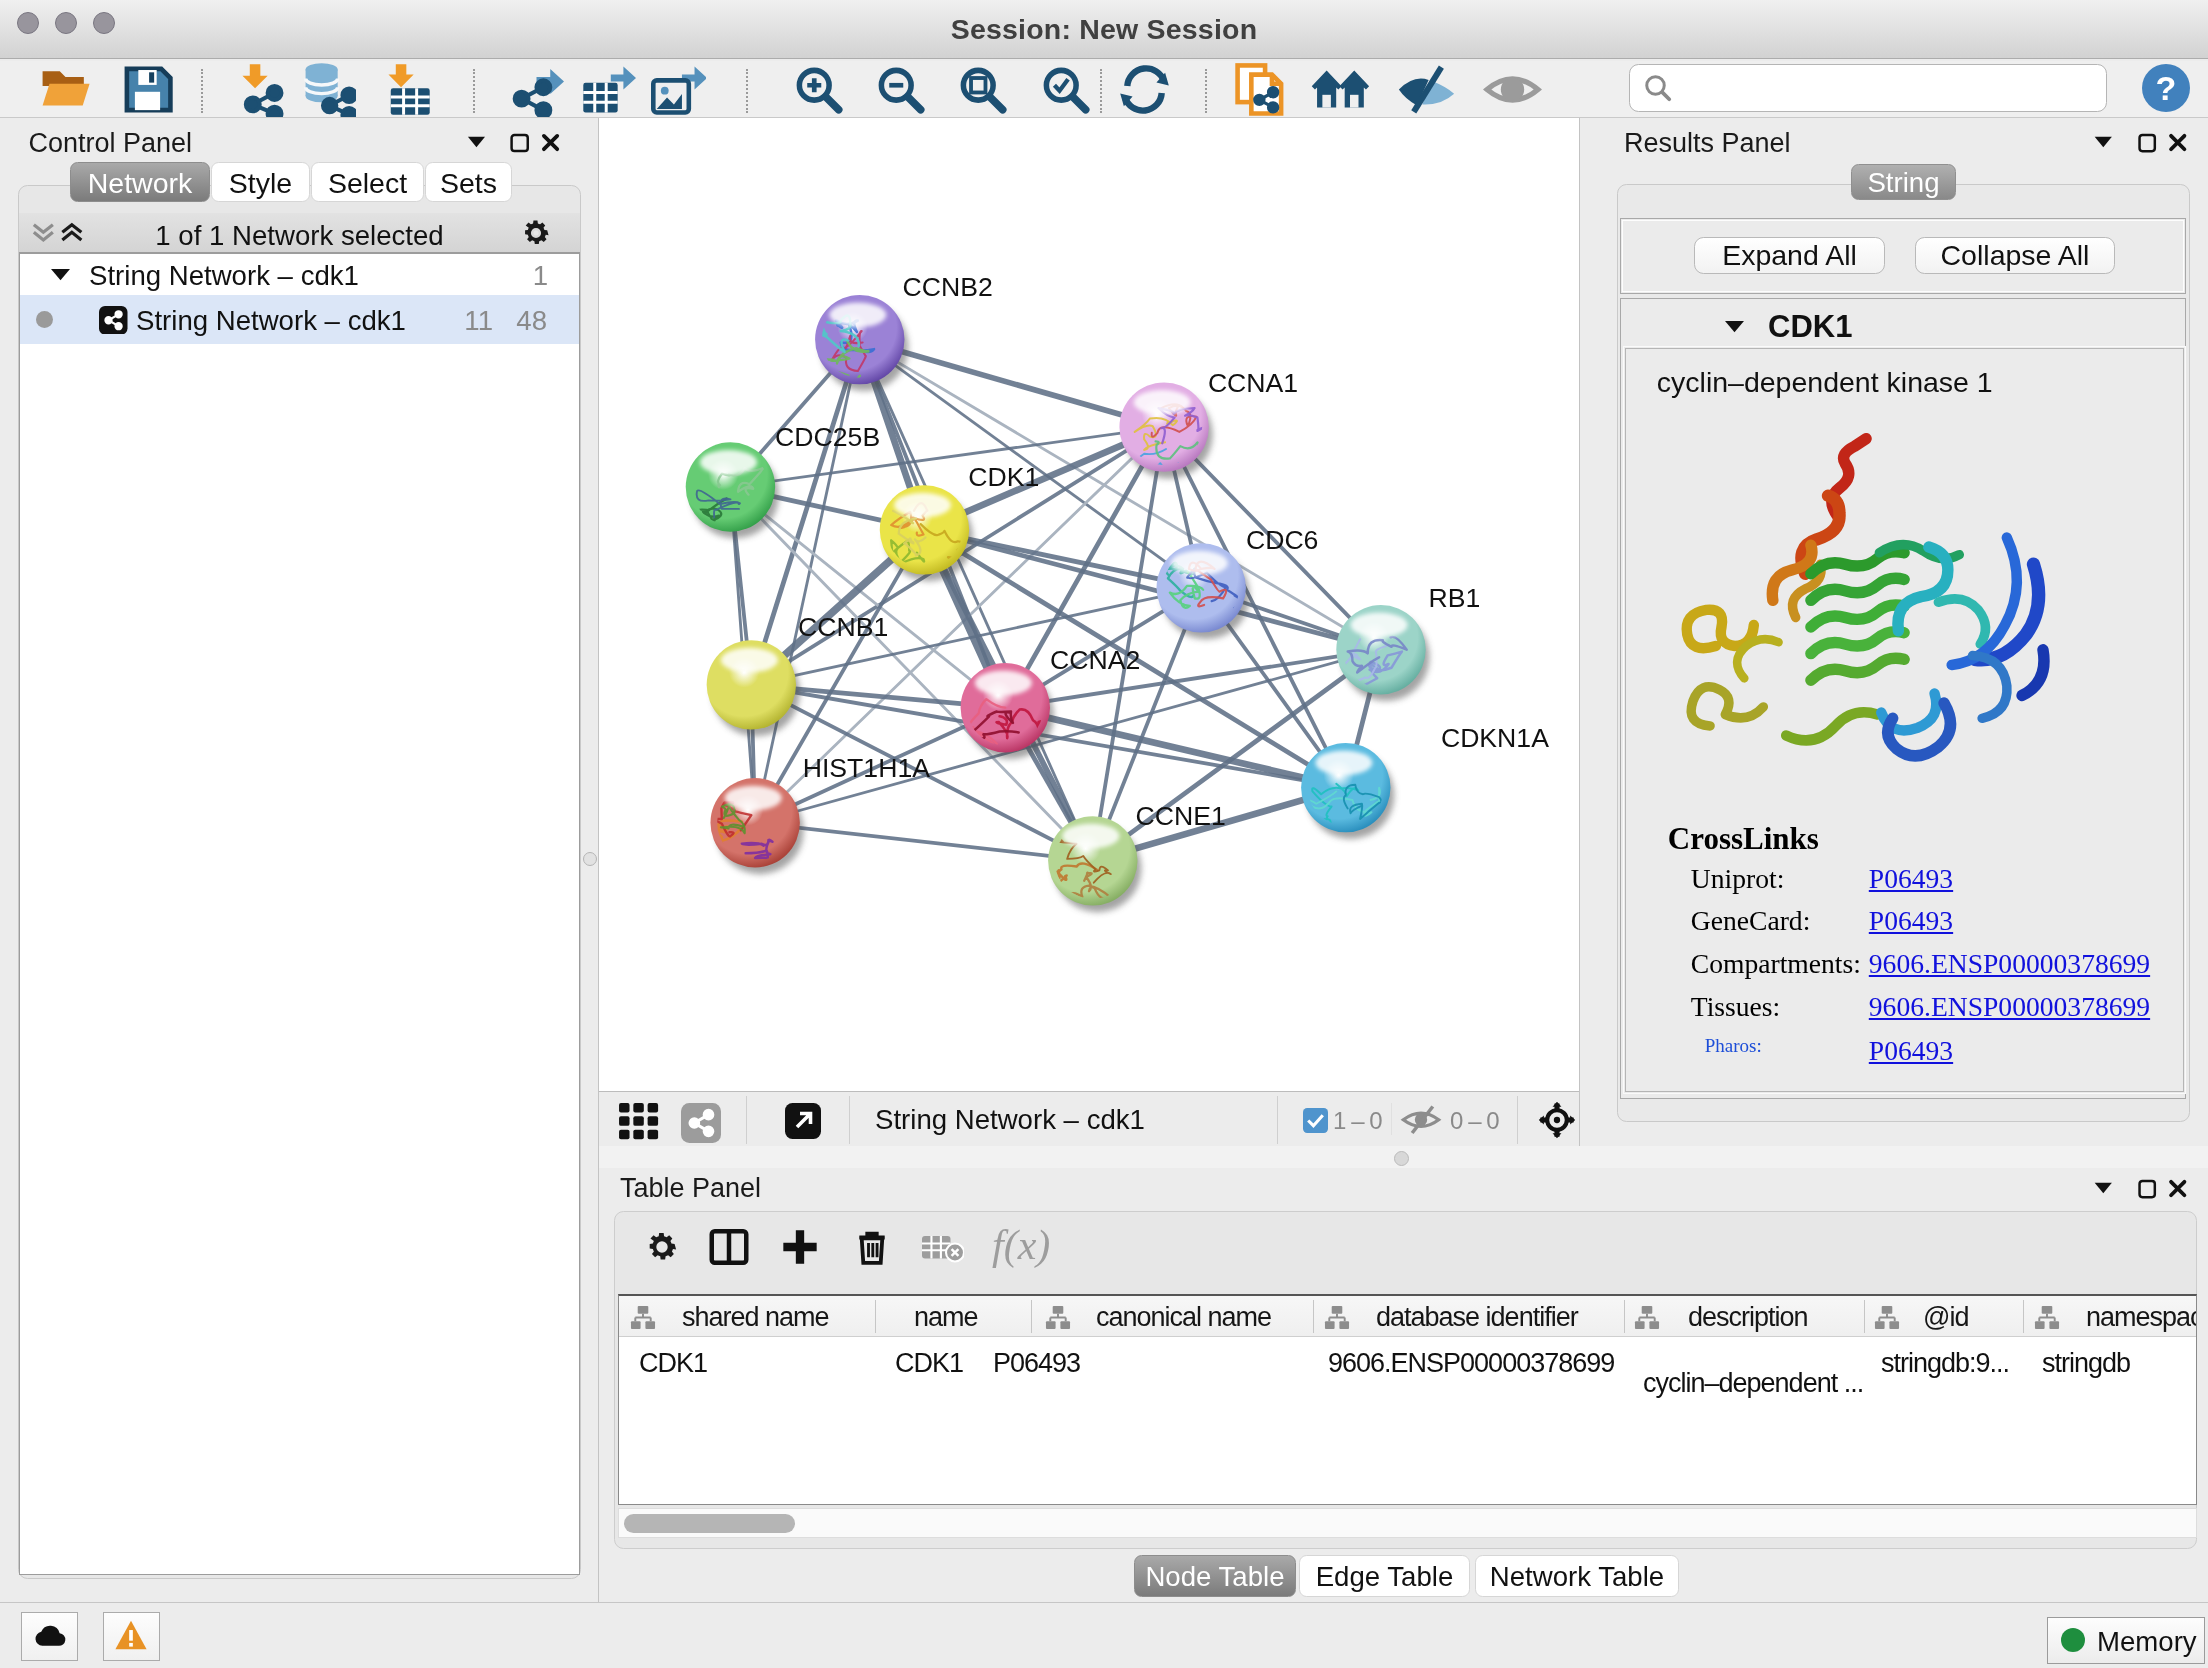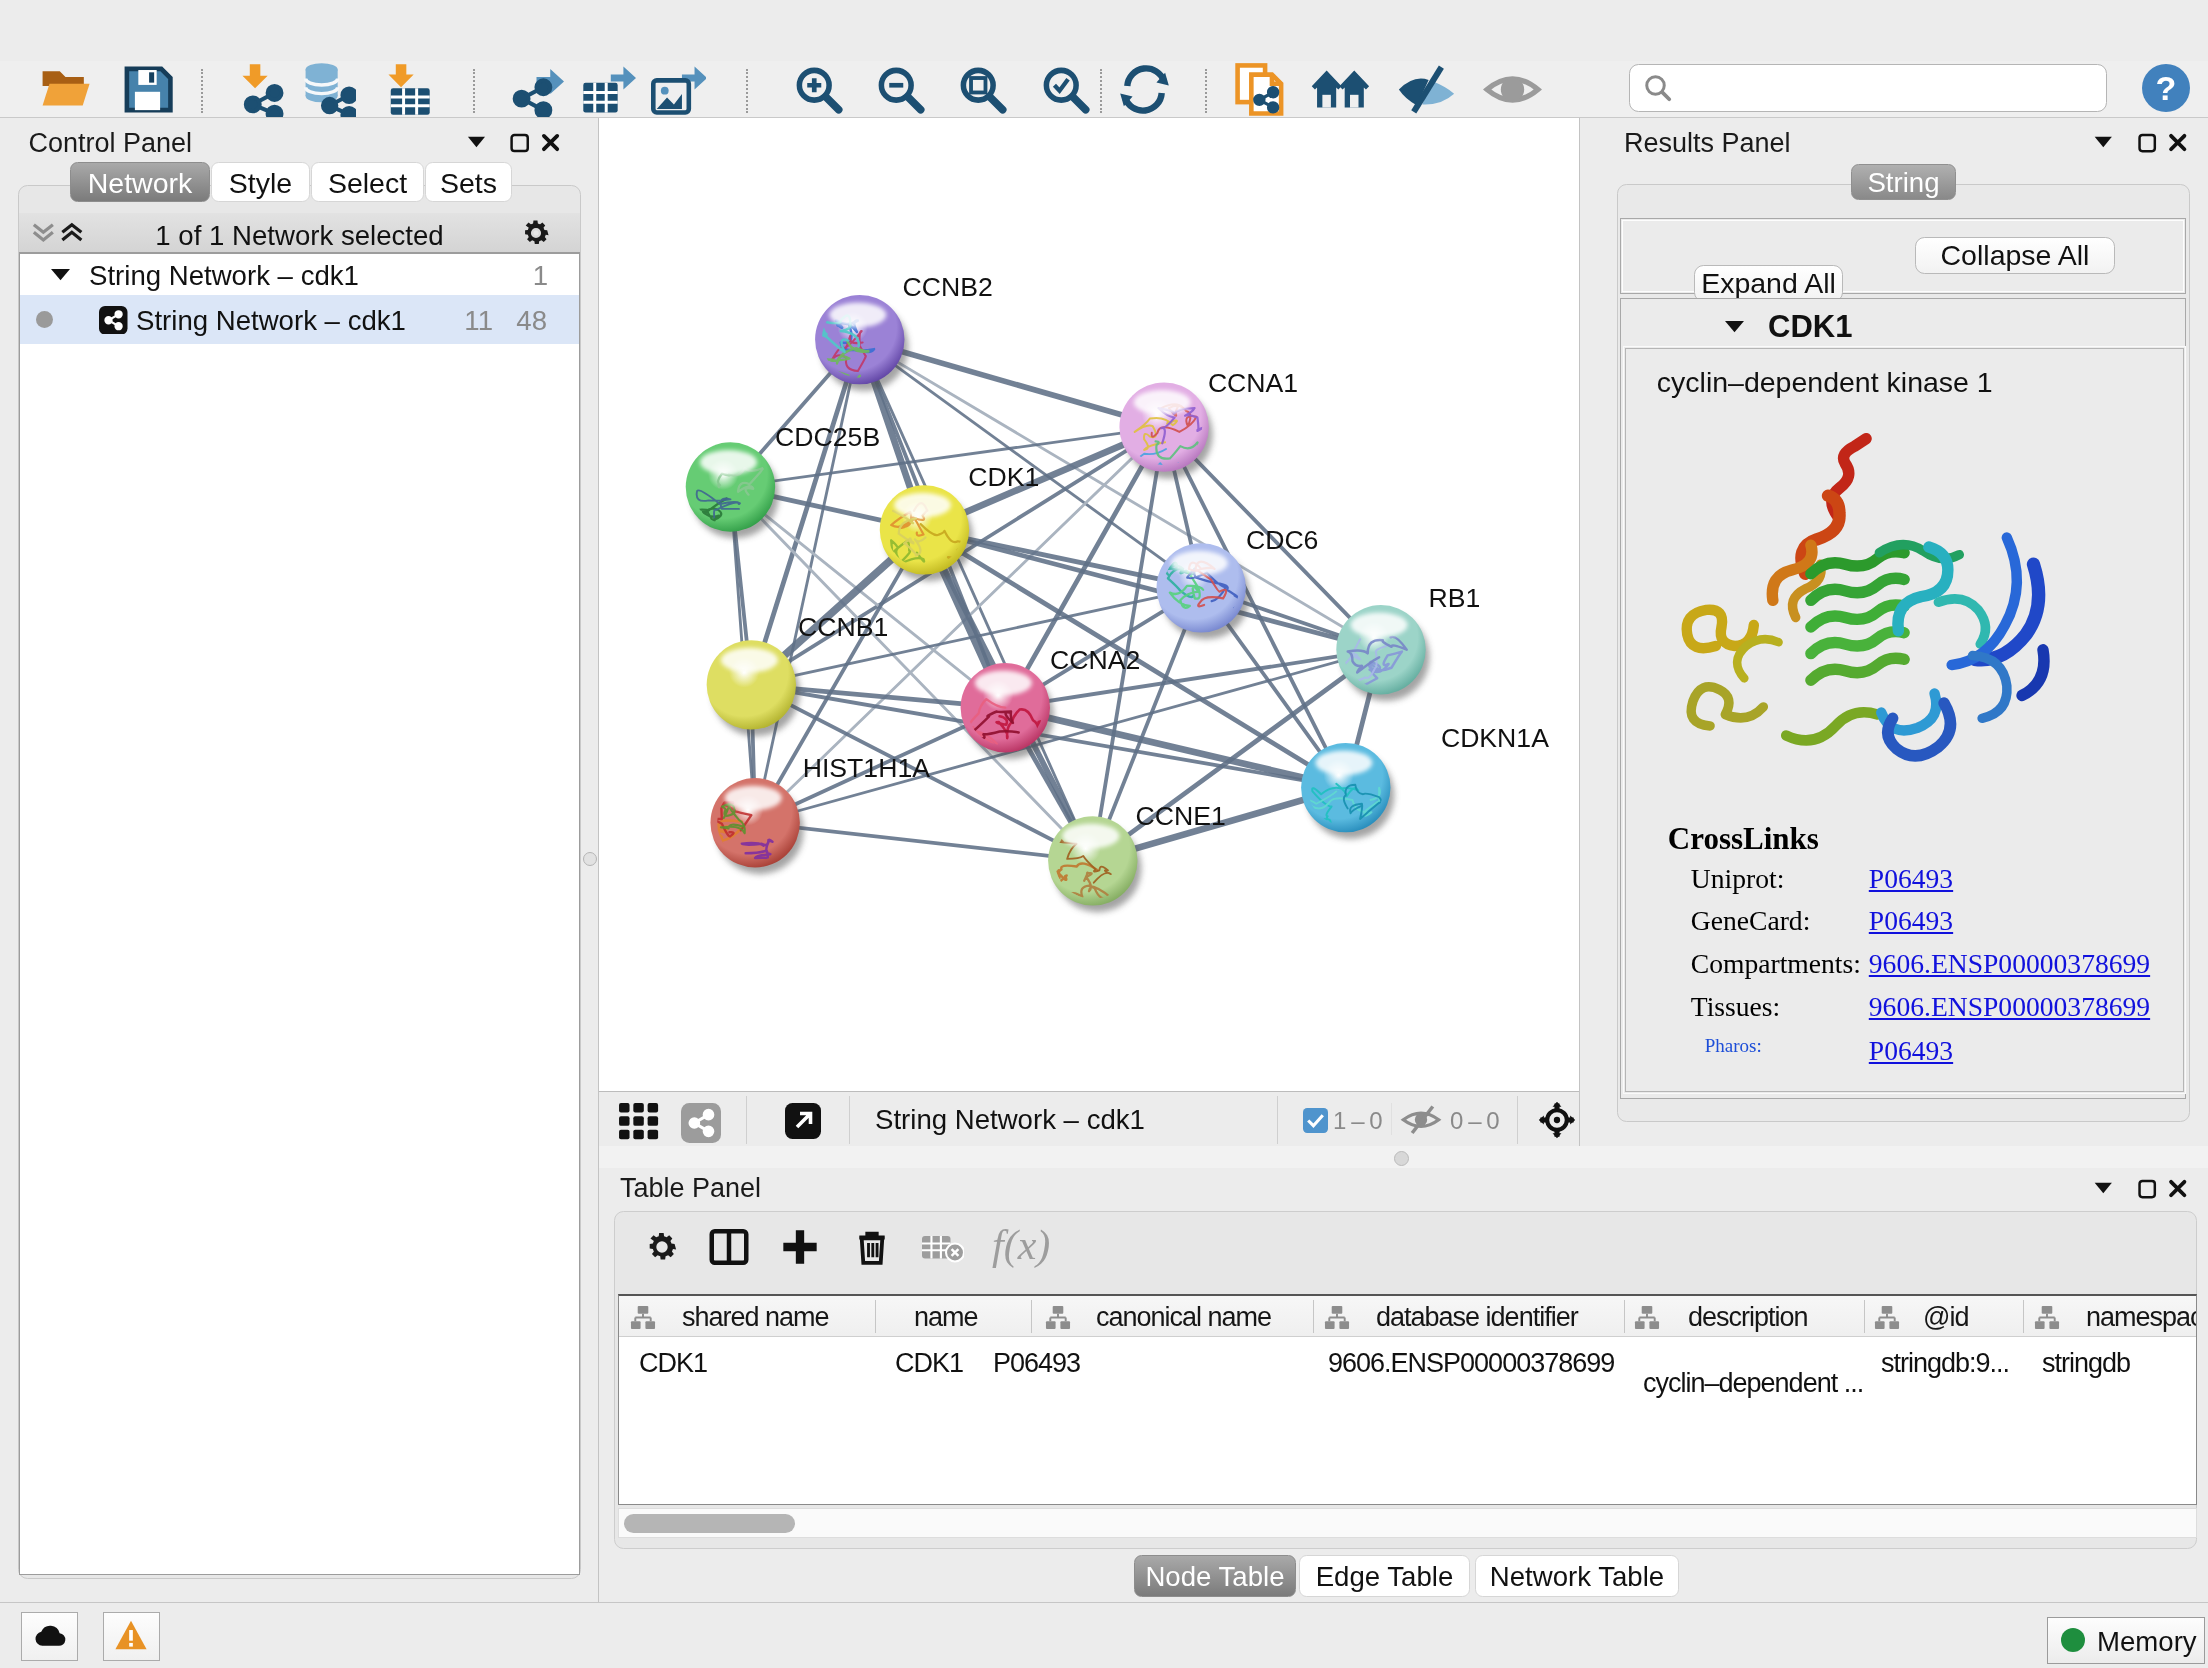--- a/index.html
+++ b/index.html
@@ -46,20 +46,26 @@
   <defs>
     <g id="tree">
       <rect x="8" y="1" width="11" height="8" rx="1" fill="#8d8d8d"></rect>
       <path d="M13.5 9 v4 M5.5 13 h16 M5.5 13 v4 M21.5 13 v4" stroke="#8d8d8d" stroke-width="2" fill="none"></path>
       <rect x="1" y="17" width="10" height="8" rx="1" fill="#8d8d8d"></rect>
       <rect x="16" y="17" width="10" height="8" rx="1" fill="#8d8d8d"></rect>
     </g>
   </defs>
 </svg>
 <div id="app">
+  <div id="titlebar" class="abs">
+    <div class="tl abs" style="left:17px;"></div>
+    <div class="tl abs" style="left:55px;"></div>
+    <div class="tl abs" style="left:93px;"></div>
+    <div id="title" class="abs">Session: New Session</div>
+  </div>
   <div id="toolbar" class="abs">
 <svg class="abs" style="left:38px;top:1px;" width="55" height="55" viewBox="0 0 24 24">
   <path d="M2 4 h7.5 l2.5 2.5 H20 v4 H2 z" fill="#a85f14"></path>
   <path d="M2 19 L5 9.5 h17.5 L19.5 19 z" fill="#f0a239"></path>
 </svg>
 <svg class="abs" style="left:120px;top:1px;" width="55" height="55" viewBox="0 0 24 24">
   <path d="M3 3 h15 l4 4 v14 H3 z" fill="#4682ab" stroke="#163d59" stroke-width="2"></path>
   <rect x="8" y="3.5" width="8" height="6.5" fill="#fff"></rect>
         <rect x="12.7" y="4.5" width="2.2" height="4.5" fill="#16415f"></rect>
   <rect x="6.5" y="13" width="11" height="8" fill="#fff"></rect>
@@ -561,21 +567,21 @@
   <div id="results" class="abs">
 <div class="abs ptitle" style="left:44px;top:9.5px;">Results Panel</div>
 <svg class="abs" style="left:512px;top:15px;" width="97" height="21" viewBox="0 0 100 22">
   <path d="M2 4 L20 4 L11 15 z" fill="#111"></path>
   <rect x="49" y="2" width="16" height="17" rx="3" fill="none" stroke="#111" stroke-width="2.6"></rect>
   <path d="M82 3 L96 17 M96 3 L82 17" stroke="#111" stroke-width="4" stroke-linecap="round"></path>
 </svg>
 <div class="abs" style="left:37px;top:66px;width:573px;height:938px;background:#e9e9e9;border:1px solid #c9c9c9;border-radius:9.5px;"></div>
 <div class="abs tab" style="left:271px;top:46px;width:105px;height:36px;line-height:36px;background:linear-gradient(#b0b0b0,#898989);color:#fff;border:1px solid #909090;font-size:27.6px;">String</div>
 <div class="abs" style="left:40px;top:100px;width:566px;height:76px;border:1.9px solid #a8a8a8;outline:1.9px solid #fdfdfd;outline-offset:-3.8px;background:#ebebeb;">
-  <div class="abs btn" style="left:73px;top:18px;width:149px;height:37px;line-height:34px;font-size:28.5px;color:#111;margin-top:28px;">Expand All</div>
+  <div class="abs btn" style="left:73px;top:18px;width:191px;height:37px;line-height:34px;font-size:28.5px;color:#111;">Expand All</div>
   <div class="abs btn" style="left:294px;top:18px;width:200px;height:37px;line-height:34px;font-size:28.5px;color:#111;">Collapse All</div>
 </div>
 <div class="abs" style="left:40px;top:180px;width:566px;height:801px;border:1.9px solid #a8a8a8;background:#ebebeb;">
   <svg class="abs" style="left:103px;top:21px;" width="21" height="13.3" viewBox="0 0 22 14">
           <path d="M1 1 L21 1 L11 13 z" fill="#111"></path>
         </svg>
   <div class="abs" style="left:147px;top:9.5px;font-size:31px;font-weight:bold;color:#111;">CDK1</div>
   <div class="abs" style="left:3.8px;top:49px;width:559px;height:744px;border:1.9px solid #b5b5b5;outline:1.9px solid #fafafa;outline-offset:1.9px;background:#ebebeb;">
     <div class="abs" style="left:31px;top:17px;font-size:28.5px;color:#111;">cyclin–dependent kinase 1</div>
     <svg id="ribsvg" class="abs" style="left:27px;top:82px;" width="409" height="333" viewBox="0 0 430 350">

